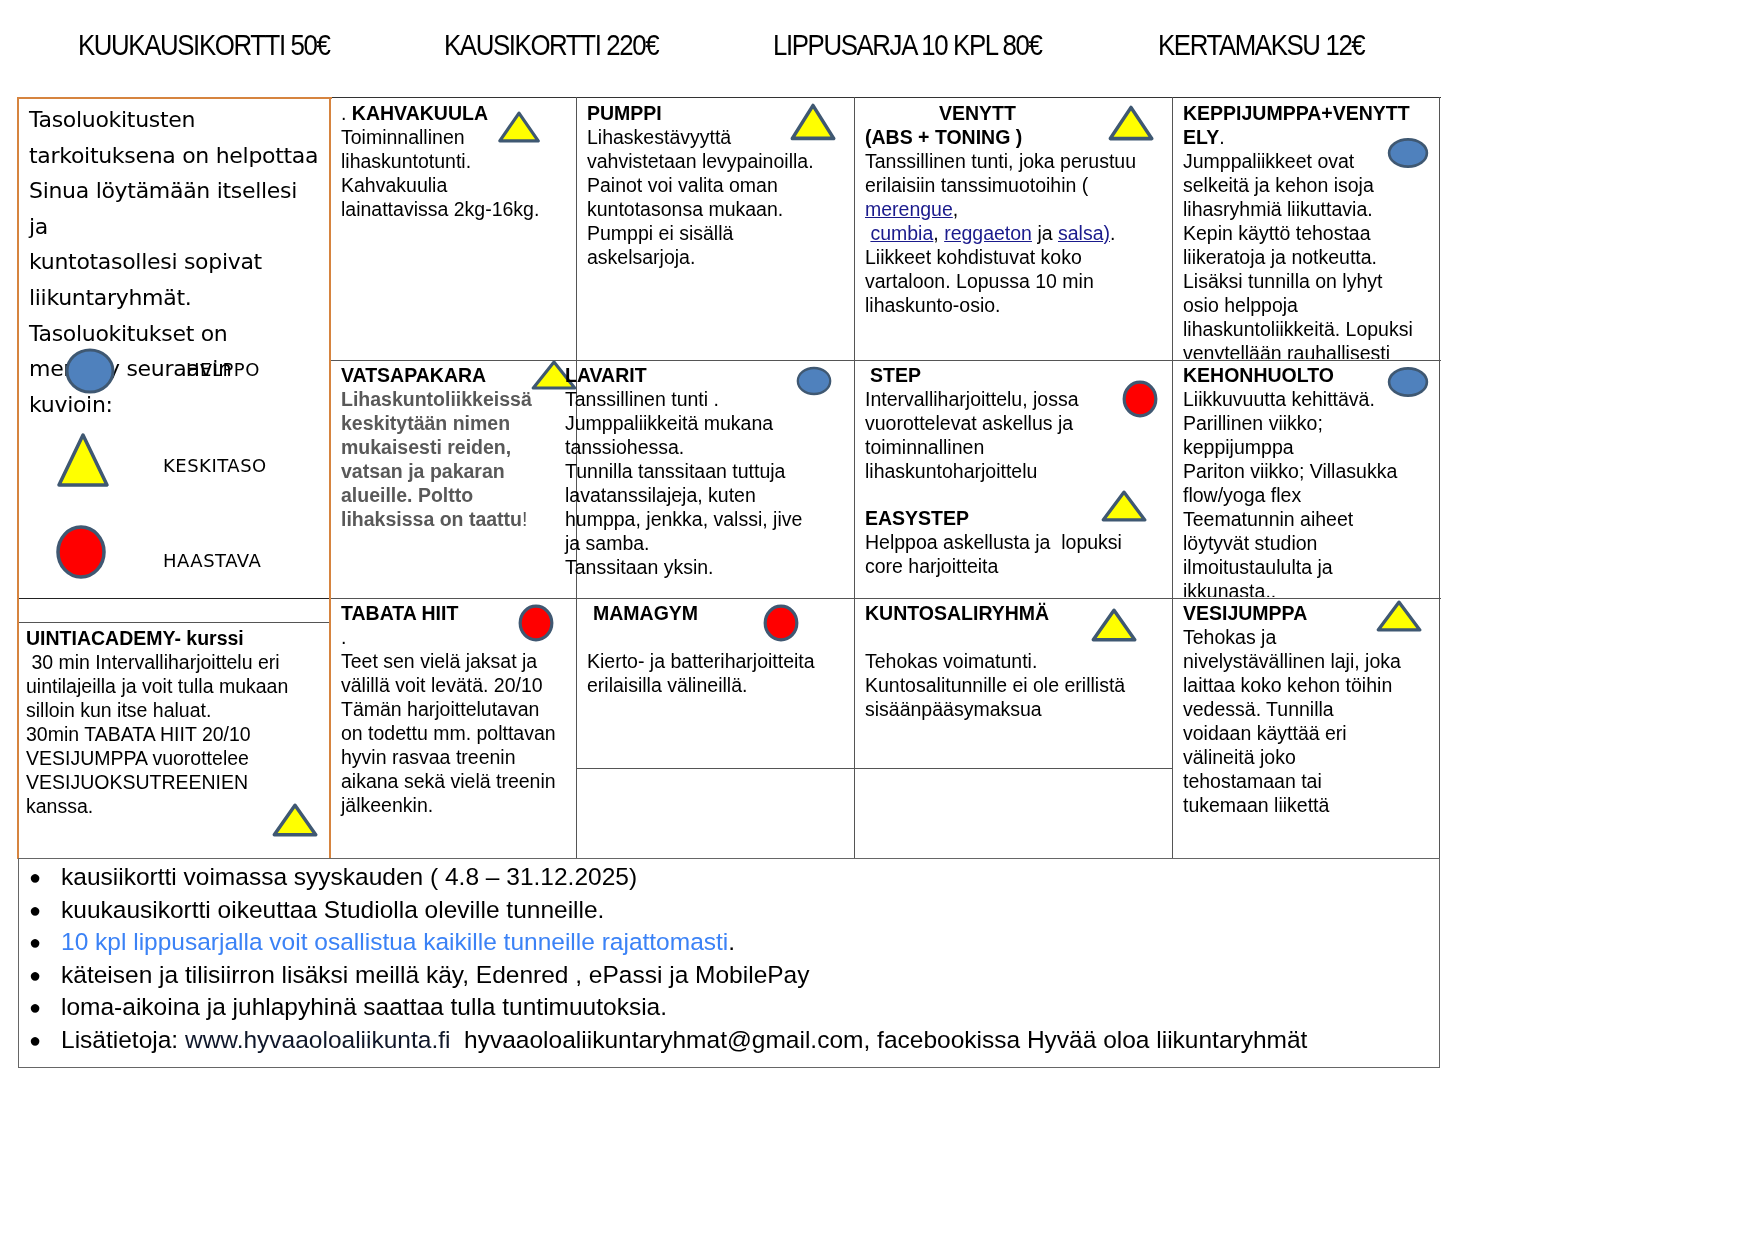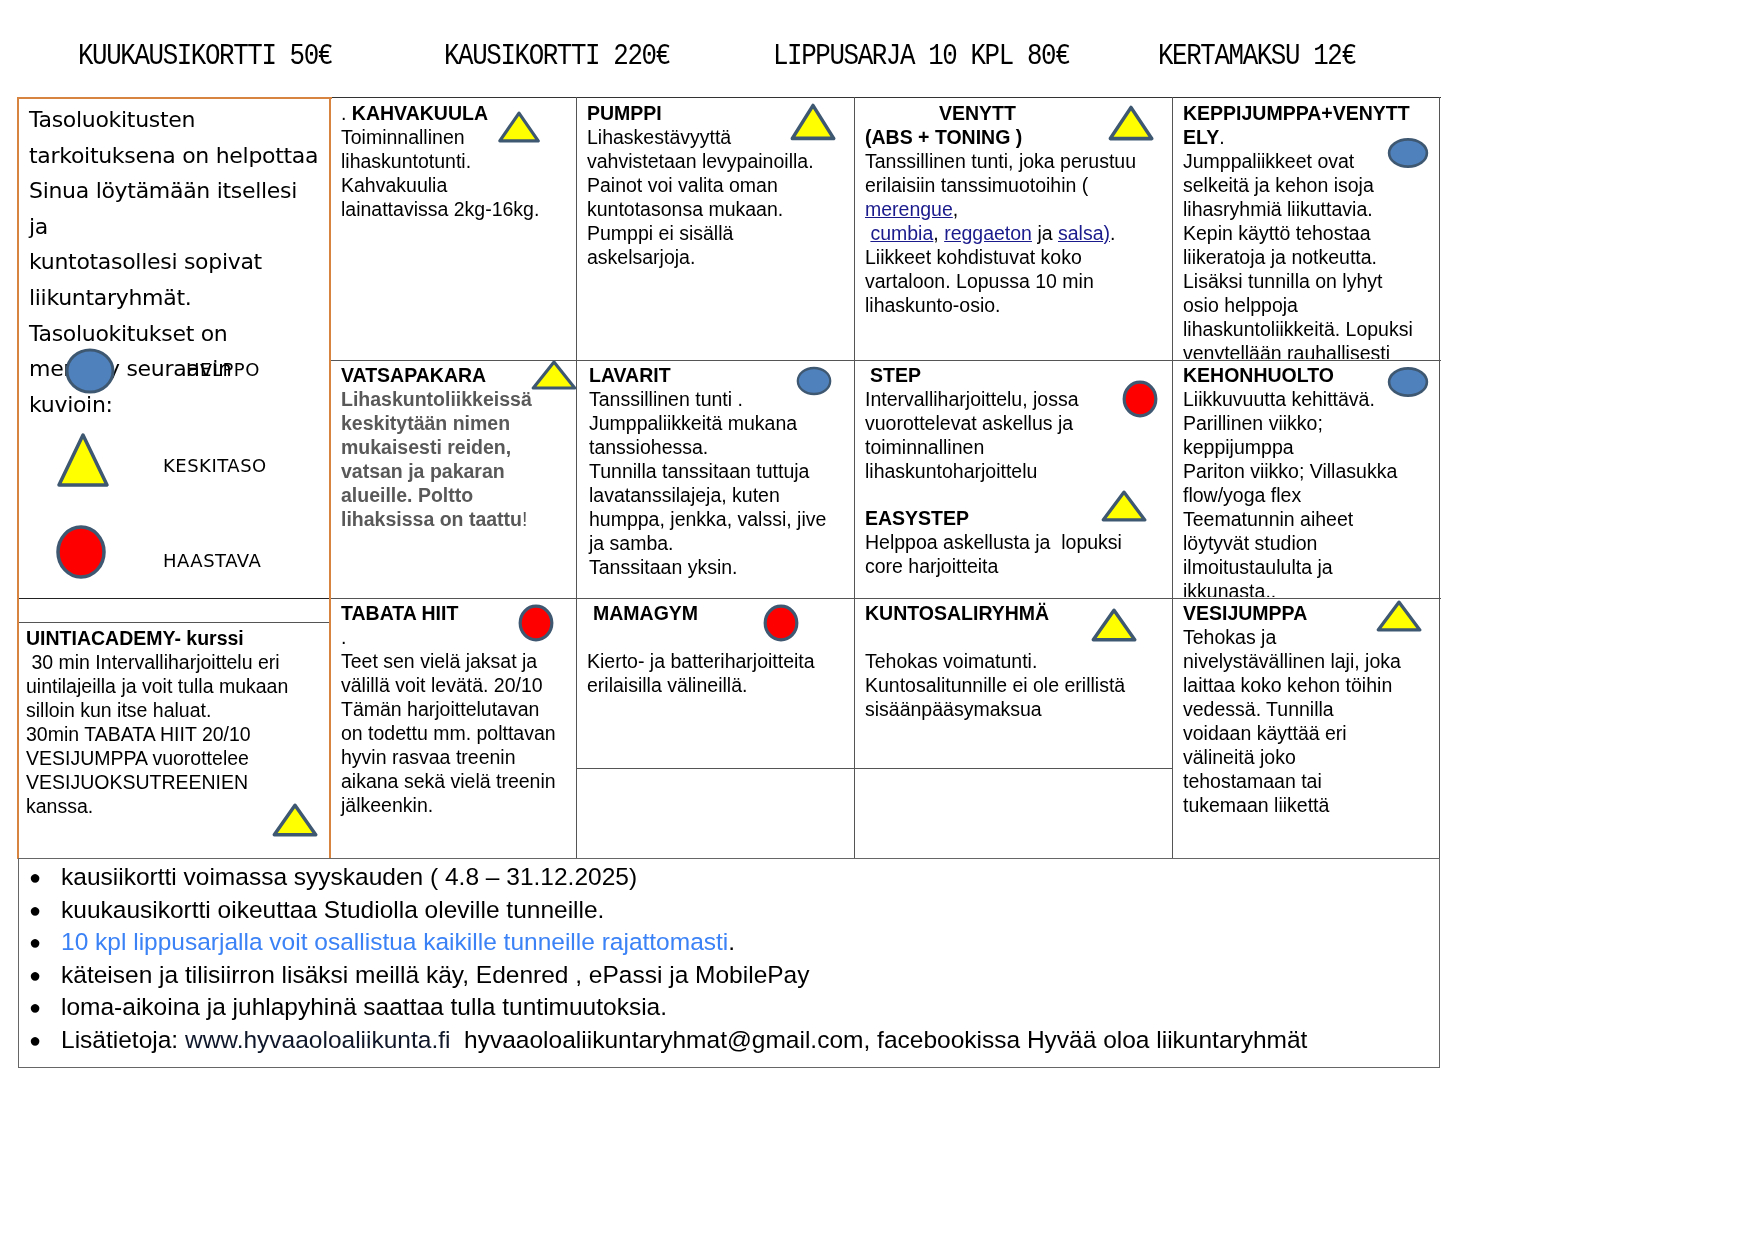--- a/index.html
+++ b/index.html
@@ -1,17 +1,17 @@
 <!DOCTYPE html>
 <html><head>
 <meta charset="utf-8">
 <style>
   html, body { margin:0; padding:0; background:#ffffff; }
   body { width:1755px; height:1241px; position:relative; overflow:hidden; font-family:"Liberation Sans", sans-serif; color:#000; }
-  .prices { position:absolute; top:39px; left:0; width:1755px; height:50px; font-family:Liberation Mono, monospace; }
+  .prices { position:absolute; top:28px; left:0; width:1755px; height:50px; font-family:Liberation Sans, sans-serif; }
   .prices span { position:absolute; top:0; font-size:30px; letter-spacing:-1.6px; transform:scaleX(0.86); transform-origin:left top; white-space:nowrap; }
   .cell { position:absolute; box-sizing:border-box; overflow:hidden; font-size:19.5px; line-height:24px; padding:2px 9px 0 10px; }
   .title { font-weight:bold; }
   .hline { position:absolute; height:0; border-top:1.5px solid #555; }
   .vline { position:absolute; width:0; border-left:1.5px solid #555; }
   .orange-v { border-left:2.5px solid #d6843f; }
   .orange-h { border-top:2.5px solid #d6843f; }
   .ic { position:absolute; }
   .legend-text { font-family:"DejaVu Sans", sans-serif; font-size:22px; line-height:35.6px; letter-spacing:-0.3px; }
   .legend-label { position:absolute; font-family:"DejaVu Sans", sans-serif; font-size:18px; letter-spacing:0.5px;padding-left:16px; }
@@ -151,21 +151,21 @@
   <div class="vatsa">keskitytään nimen</div>
   <div class="vatsa">mukaisesti reiden,</div>
   <div class="vatsa">vatsan ja pakaran</div>
   <div class="vatsa">alueille. Poltto</div>
   <div><span class="vatsa">lihaksissa on taattu</span><span style="color:#595959">!</span></div>
 </div>
 <svg class="ic" style="left:531px;top:360px;width:46px;height:30px" viewBox="0 0 40 30" preserveAspectRatio="none">
     <use href="#tri"></use>
   </svg>
 
-<div class="cell" style="left:579px;top:361px;width:276px;height:236px;">
+<div class="cell" style="left:555px;top:361px;width:276px;height:236px;">
   <div class="title">LAVARIT</div>
   <div>Tanssillinen tunti .</div>
   <div>Jumppaliikkeitä mukana</div>
   <div>tanssiohessa.</div>
   <div>Tunnilla tanssitaan tuttuja</div>
   <div>lavatanssilajeja, kuten</div>
   <div>humppa, jenkka, valssi, jive</div>
   <div>ja samba.</div>
   <div>Tanssitaan yksin.</div>
 </div>

